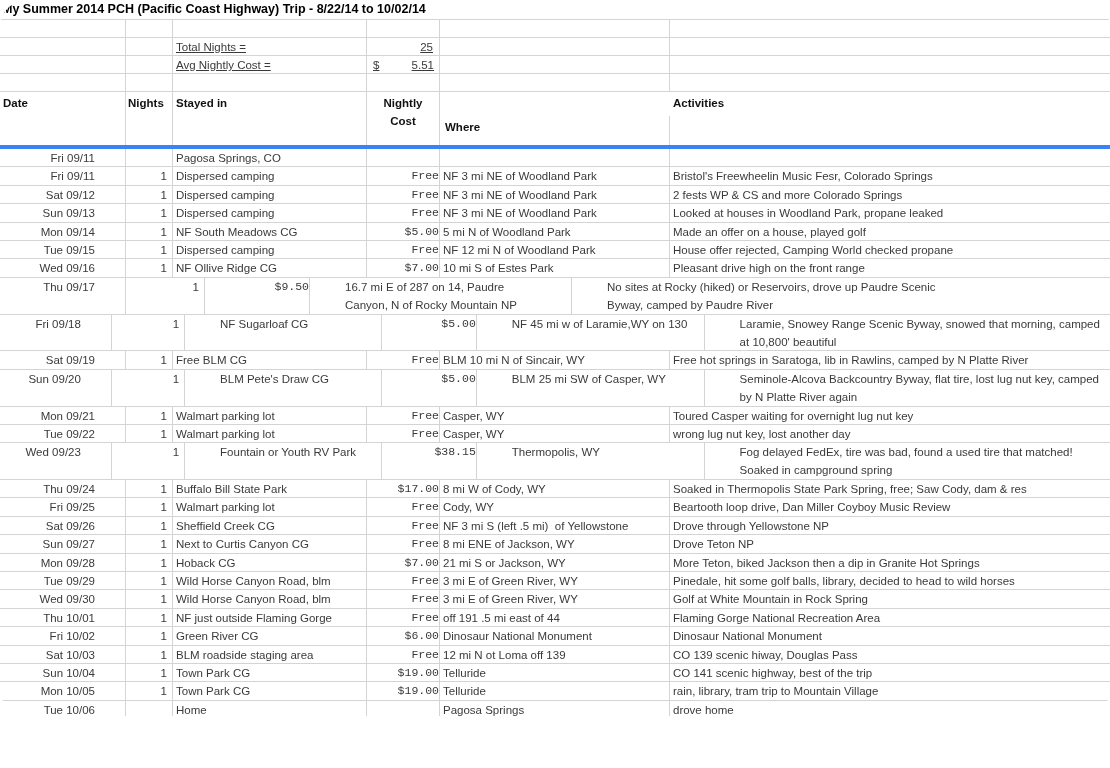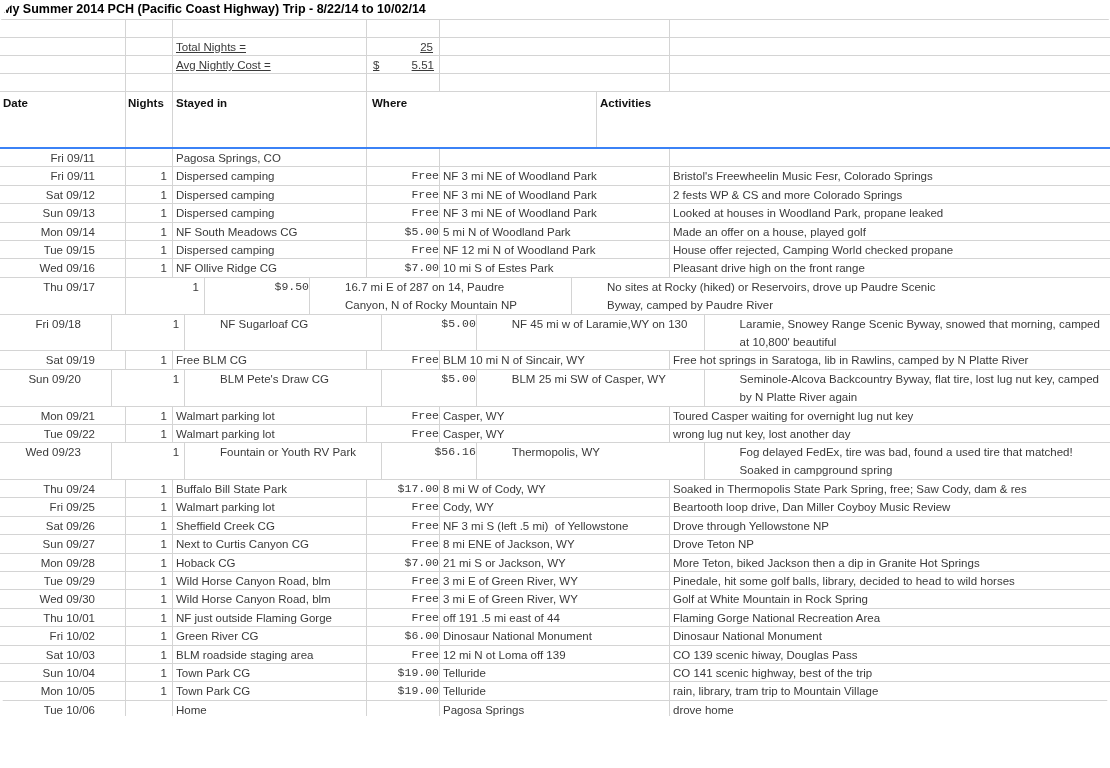--- a/index.html
+++ b/index.html
@@ -35,21 +35,21 @@
   
   .title-row{height:19px;}
   .title-row .t{
     font-weight:bold;color:#000;font-size:12.5px;line-height:19px;
     padding-left:2px;white-space:nowrap;
   }
   
   .h18{height:18px;text-decoration:underline;}
   .h12{height:12px;}
   
-  .header-row{height:57px;border-bottom:2px solid #3b82f6;}
+  .header-row{height:57px;border-bottom:4px solid #3b82f6;}
   .header-row .c{
     font-weight:bold;color:#111;
     padding-top:2px;
     white-space:normal;
   }
   .header-row .hc-center{text-align:center;white-space:normal;}
   
   .body-row{height:18.4px;}
   .body-row.tall{height:36.8px;gap:32px;}
   .cell-right{text-align:right;}
@@ -119,21 +119,22 @@
     <div class="c col-c"></div>
     <div class="c col-d"></div>
     <div class="c col-e"></div>
     <div class="c col-f last"></div>
   </div>
 
   <div class="row header-row">
     <div class="c col-a">Date</div>
     <div class="c col-b" style="padding-left:2px;">Nights</div>
     <div class="c col-c">Stayed in</div>
-    <div class="c col-e" style="padding-left:5px;">Where</div>
+    <div class="c col-d hc-center">Nightly Cost</div>
+    <div class="c col-e" style="padding-left:5px;margin-top:24px;">Where</div>
     <div class="c col-f last">Activities</div>
   </div>
 
   <div id="data-rows">
       <div class="row body-row">
         <div class="c col-a cell-right cell-date">Fri 09/11</div>
         <div class="c col-b cell-right cell-nights"></div>
         <div class="c col-c">Pagosa Springs, CO</div>
         <div class="c col-d cell-right cell-cost"></div>
         <div class="c col-e wrapcell"></div>
@@ -235,21 +236,21 @@
         <div class="c col-b cell-right cell-nights">1</div>
         <div class="c col-c">Walmart parking lot</div>
         <div class="c col-d cell-right cell-cost">Free</div>
         <div class="c col-e wrapcell">Casper, WY</div>
         <div class="c col-f last wrapcell">wrong lug nut key, lost another day</div>
       </div>
       <div class="row body-row tall">
         <div class="c col-a cell-right cell-date">Wed 09/23</div>
         <div class="c col-b cell-right cell-nights">1</div>
         <div class="c col-c">Fountain or Youth RV Park</div>
-        <div class="c col-d cell-right cell-cost">$56.16</div>
+        <div class="c col-d cell-right cell-cost">$38.15</div>
         <div class="c col-e wrapcell">Thermopolis, WY</div>
         <div class="c col-f last wrapcell">Fog delayed FedEx, tire was bad, found a used tire that matched!
 Soaked in campground spring</div>
       </div>
       <div class="row body-row">
         <div class="c col-a cell-right cell-date">Thu 09/24</div>
         <div class="c col-b cell-right cell-nights">1</div>
         <div class="c col-c">Buffalo Bill State Park</div>
         <div class="c col-d cell-right cell-cost">$17.00</div>
         <div class="c col-e wrapcell">8 mi W of Cody, WY</div>

